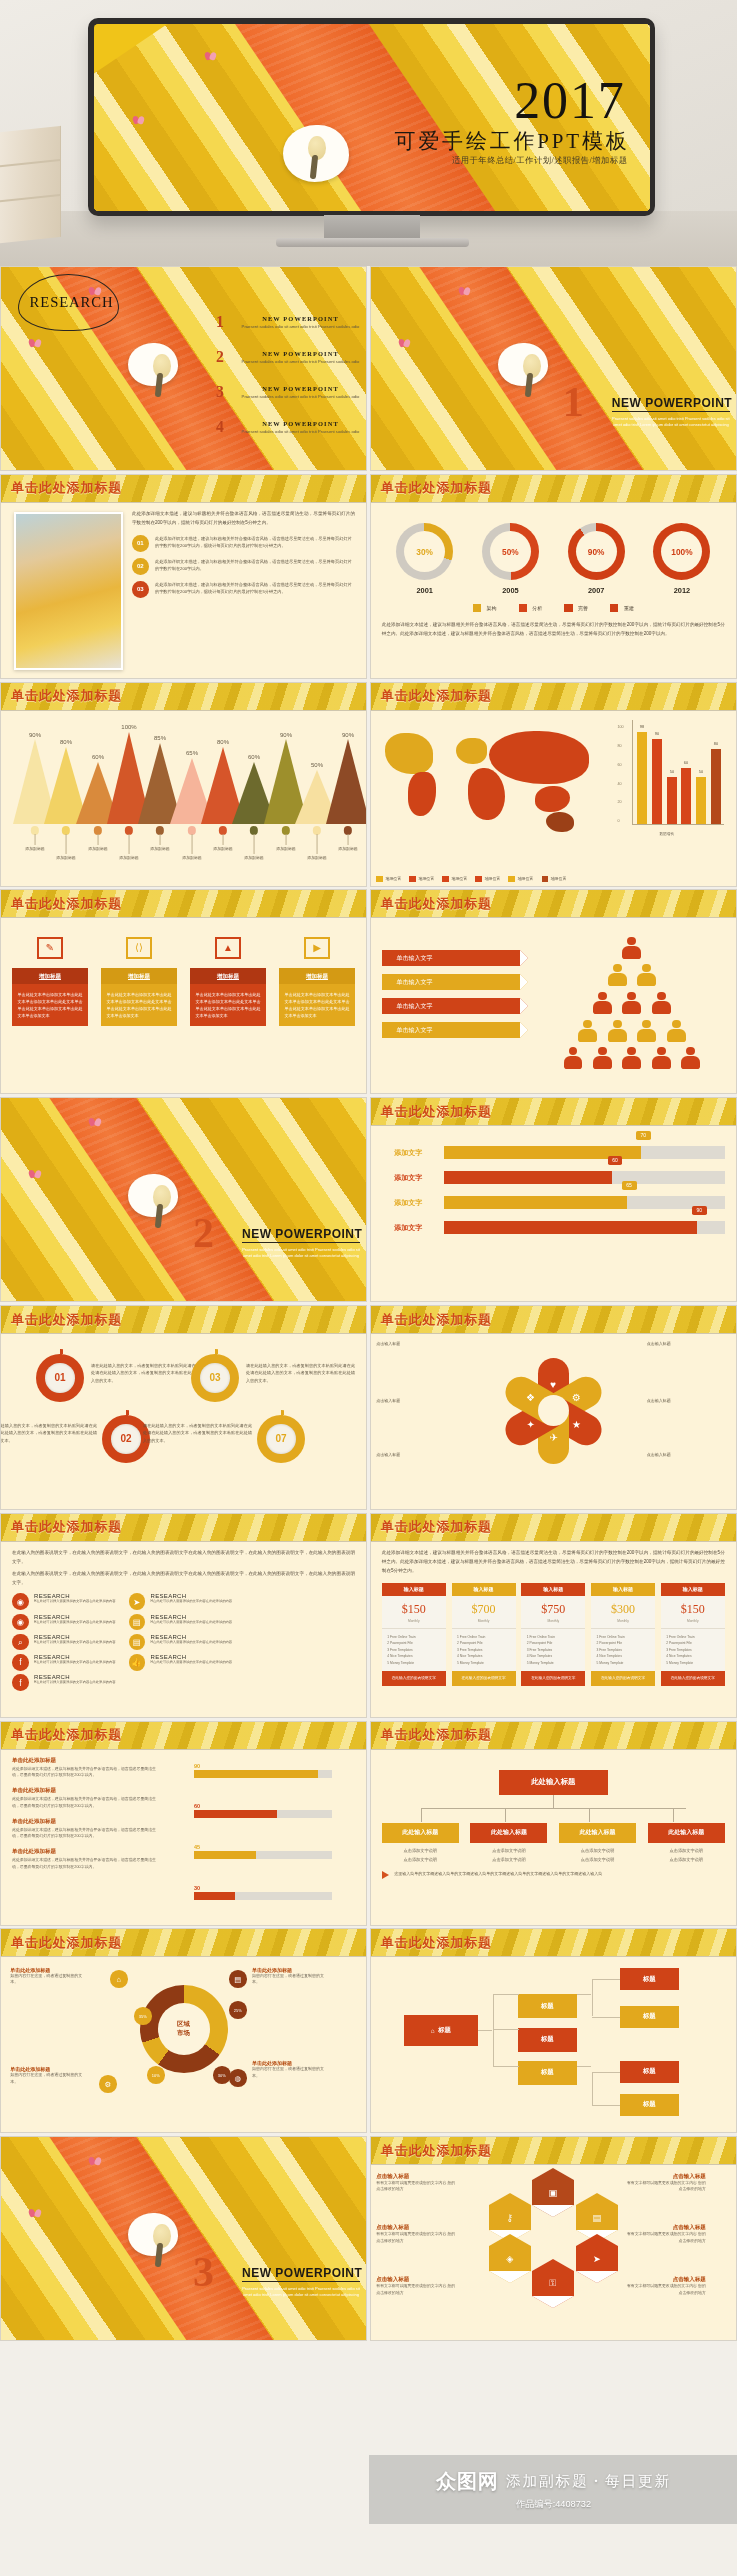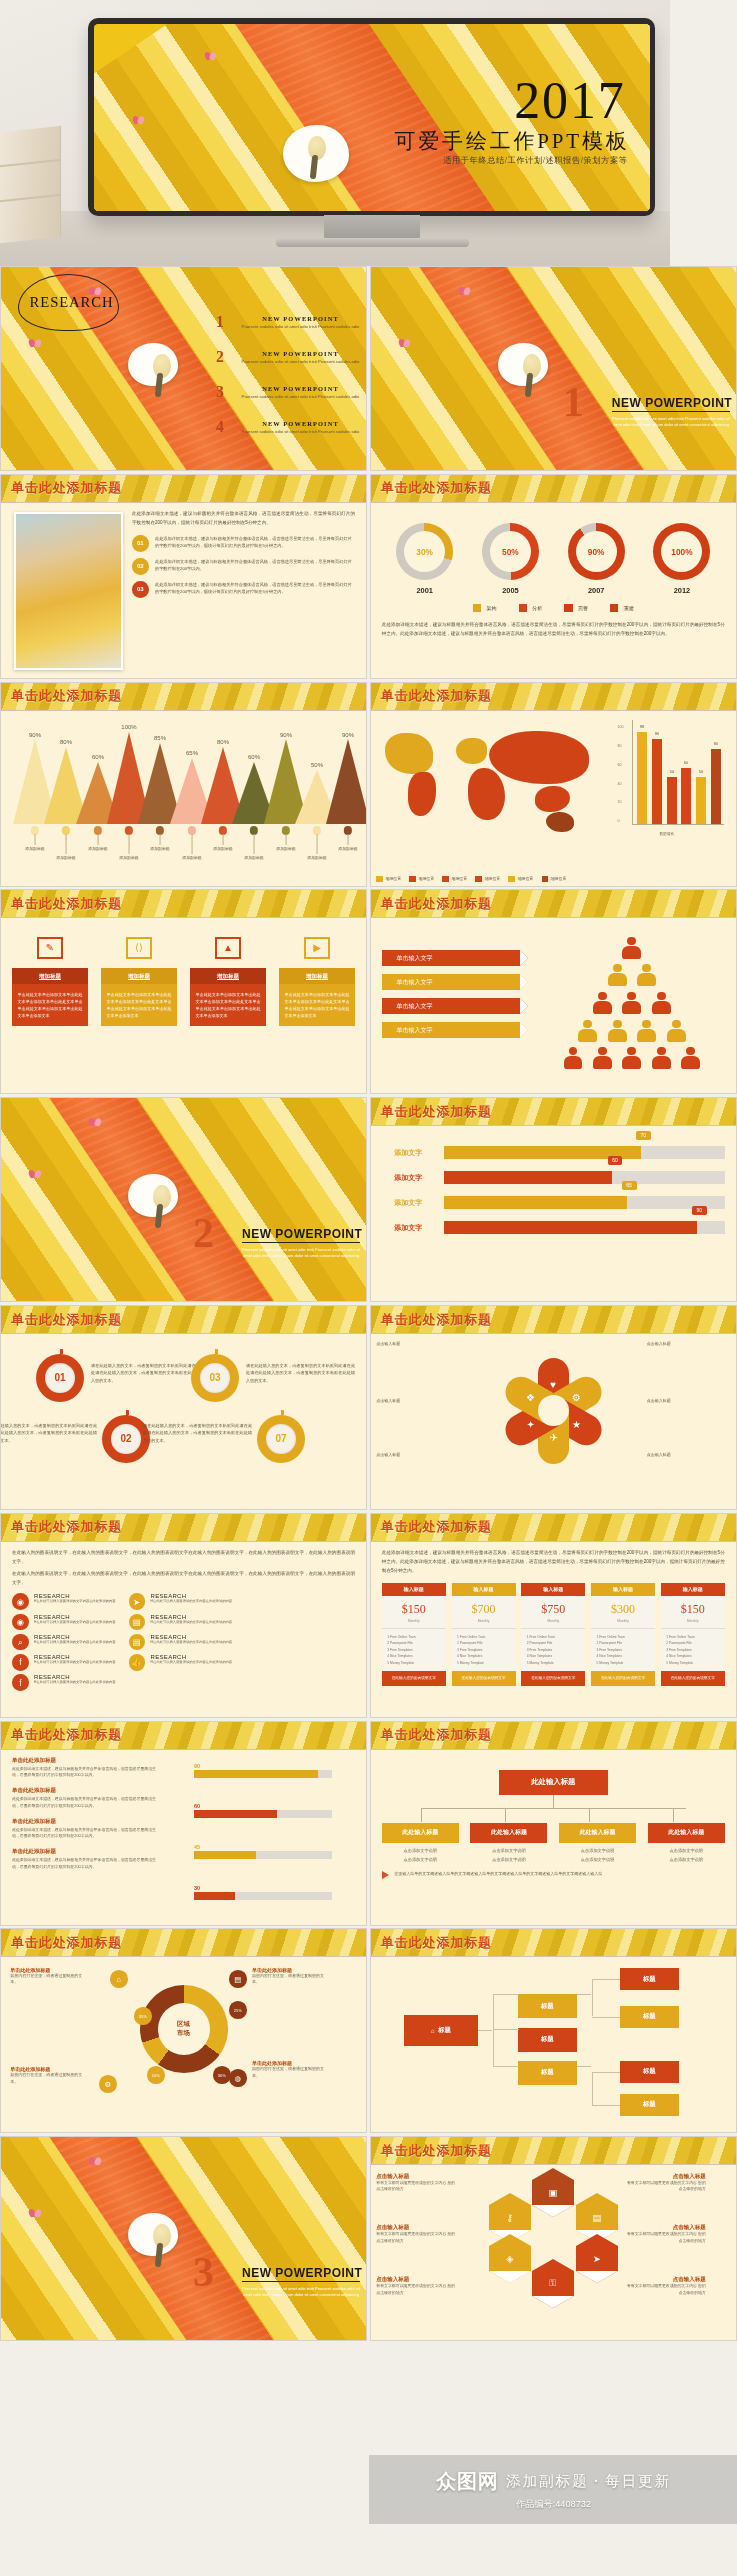--- a/index.html
+++ b/index.html
@@ -12,21 +12,21 @@
   .stripes-gold{
     background-color:#e8bf2a;
     background-image:repeating-linear-gradient(108deg,
       rgba(216,176,26,.95) 0px, rgba(216,176,26,.95) 9.2px,
       rgba(241,212,82,.95) 9.2px, rgba(241,212,82,.95) 22px,
       rgba(249,235,160,.9) 22px, rgba(249,235,160,.9) 31px,
       rgba(228,190,40,.95) 31px, rgba(228,190,40,.95) 44px);
   }
 
   
-  #hero{ position:relative; width:670px; height:266px; background:
+  #hero{ position:relative; width:737px; height:266px; background:
       linear-gradient(160deg,#efece6 0%,#e7e3dc 45%,#dedad2 100%); overflow:hidden;}
   .desk-shadow{position:absolute;left:0;bottom:0;width:737px;height:55px;
      background:linear-gradient(#d9d4cb,#cdc7bd);}
   .books{position:absolute;left:0;bottom:26px;width:61px;height:111px;
      background:linear-gradient(95deg,#efe7da,#e2d6c2 55%,#d8cbb4);
      transform:skewY(-6deg);border-right:1.8px solid #cfc2aa;}
   .books:before,.books:after{content:"";position:absolute;left:0;width:100%;height:1.8px;background:#cfc2aa;}
   .books:before{top:33px;} .books:after{top:68px;}
 
   .monitor{position:absolute;left:88px;top:18.4px;width:567px;height:198px;
@@ -283,21 +283,21 @@
             <i></i>
             <i></i>
           </div>
         <div class="bfly" style="left:39px;top:92px;">
             <i></i>
             <i></i>
           </div>
       </div>
       <div class="hero-year">2017</div>
       <div class="hero-title">可爱手绘工作PPT模板</div>
-      <div class="hero-sub">适用于年终总结/工作计划/述职报告/策划方案等</div>
+      <div class="hero-sub">适用于年终总结/工作计划/述职报告/增加标题</div>
     </div>
   </div>
   <div class="stand"></div>
   <div class="base"></div>
 </div>
 
 <div id="grid">
     <div class="row">
       <div class="slide">
         <div class="cover stripes-gold">

